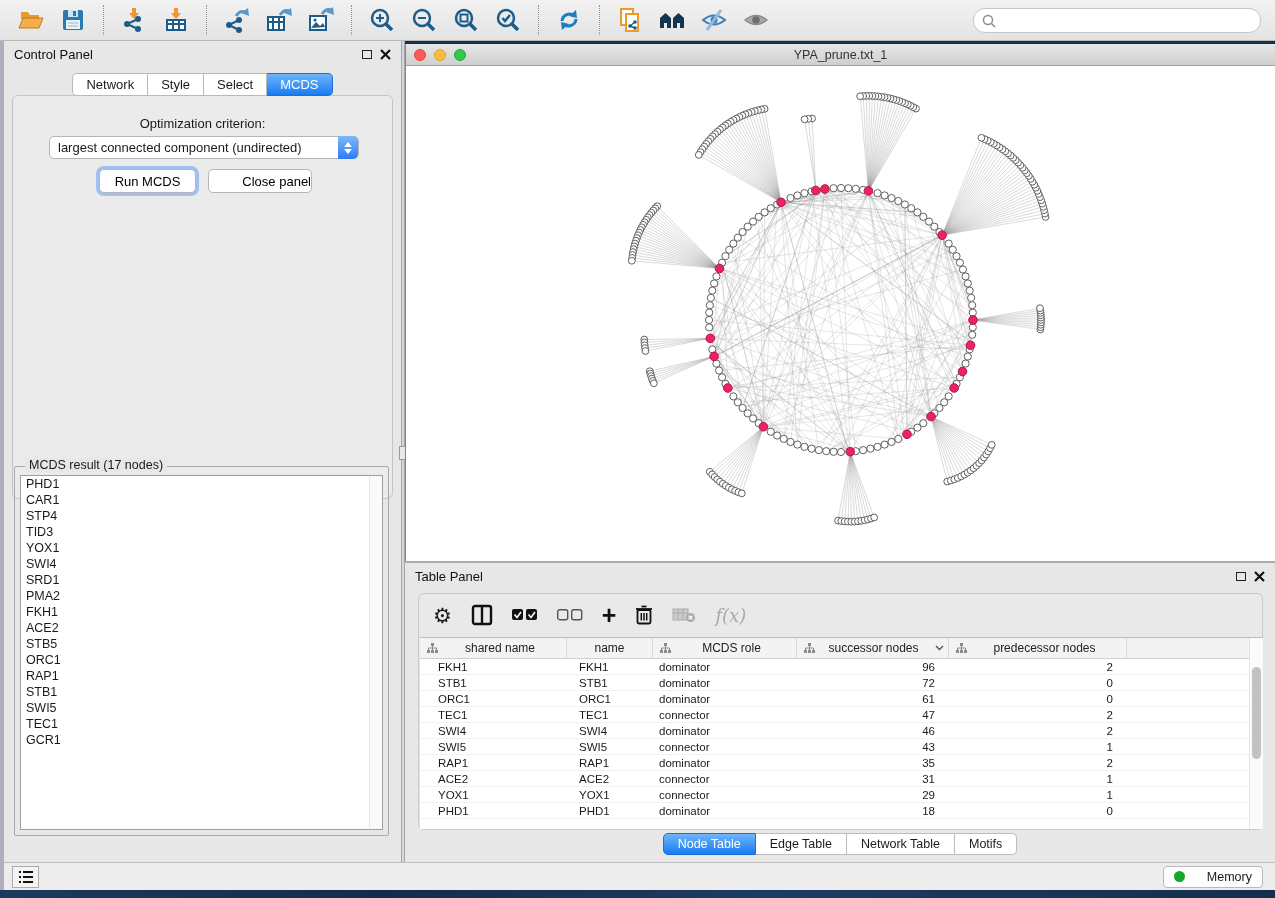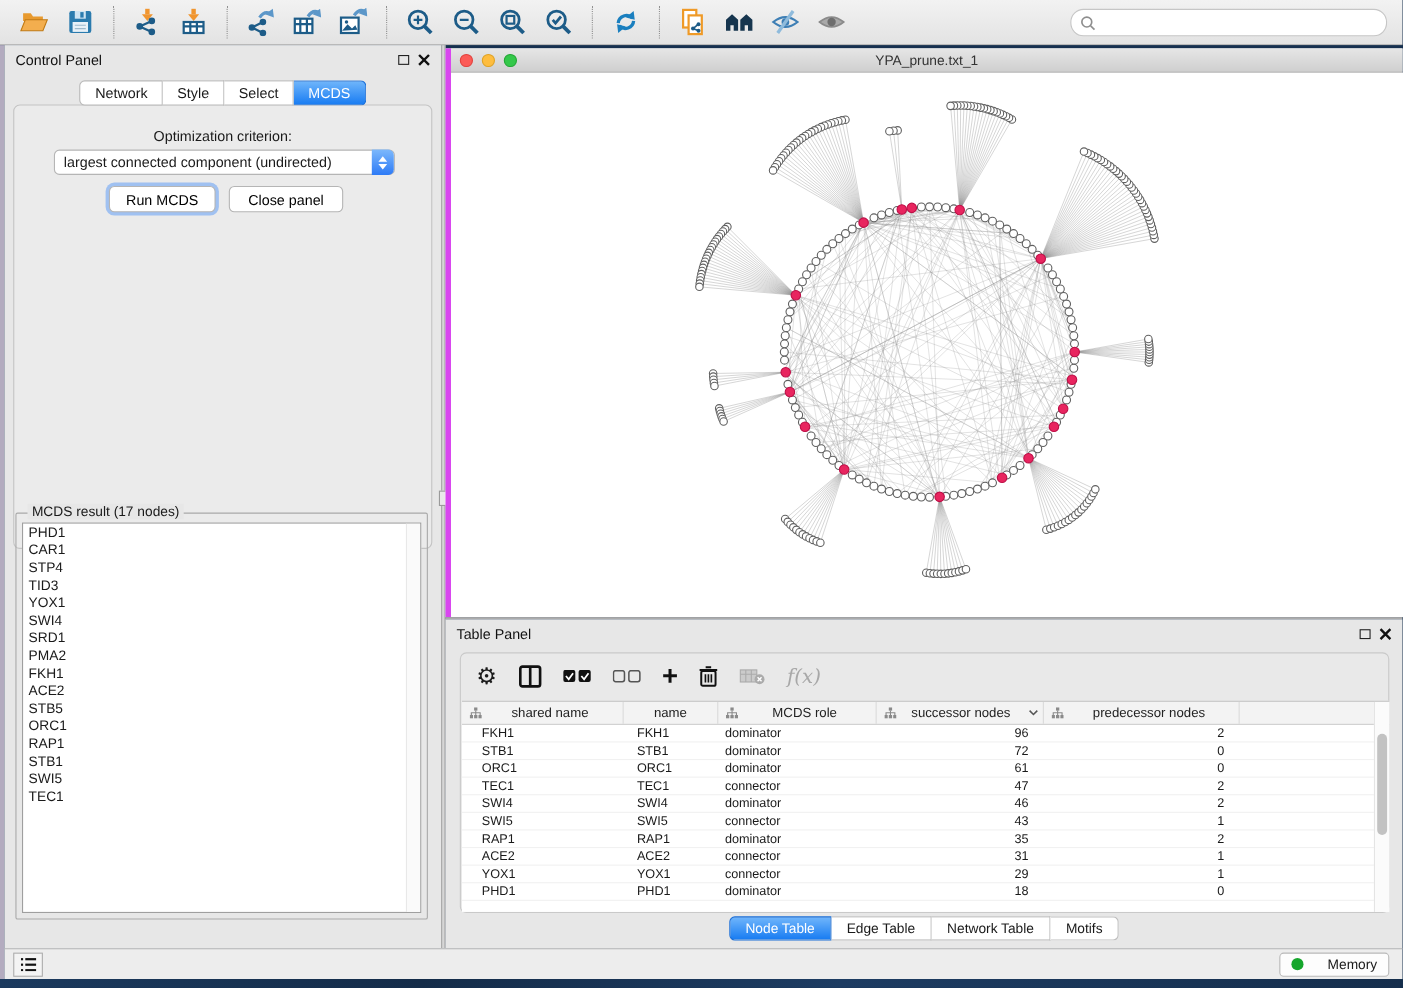--- a/index.html
+++ b/index.html
@@ -46,41 +46,41 @@
     background:#fff; border:1px solid #B5B5B5; border-radius:5px;
     display:flex; align-items:center; padding-left:8px; font-size:13px; white-space:nowrap; }
   #criterion-stepper { position:absolute; right:0; top:-1px; width:20px; height:23px;
     background:linear-gradient(#7CB8FC,#2E7BF6); border-radius:0 5px 5px 0;
     display:flex; flex-direction:column; align-items:center; justify-content:center; gap:2px; }
   .tri-up { width:0; height:0; border-left:4px solid transparent; border-right:4px solid transparent; border-bottom:5px solid #fff; }
   .tri-dn { width:0; height:0; border-left:4px solid transparent; border-right:4px solid transparent; border-top:5px solid #fff; }
   .cp-btn { position:absolute; top:73px; height:24px; background:#fff; border:1px solid #B5B5B5;
     border-radius:5px; font-size:13px; font-family:inherit; }
   #run-btn { left:86px; width:97px; box-shadow:0 0 0 3px rgba(110,165,245,.6); }
-  #closepanel-btn { left:195px; width:104px; }
+  #closepanel-btn { left:195px; width:104px;text-align:right; }
 
   #mcds-group { position:absolute; left:10px; top:425px; width:375px; height:370px;
     border:1px solid #A9A9A9; border-radius:2px; }
   #mcds-group-label { position:absolute; left:10px; top:-9px; background:#E7E7E7; padding:0 4px; font-size:12.5px; }
   #mcds-listbox { position:absolute; left:5px; top:8px; right:5px; bottom:5px;
     background:#fff; border:1px solid #9F9F9F; overflow:hidden; }
   #mcds-scroll { position:absolute; right:0; top:0; width:13px; height:100%;
     background:#FAFAFA; border-left:1px solid #E8E8E8; }
   .mcds-item { font-size:12.5px; line-height:16px; padding-left:5px; }
 
   
   #v-splitter { left:401px; top:41px; width:4px; height:821px; background:#D6D6D6;
     border-left:1px solid #A8A8A8; border-right:1px solid #A8A8A8; }
   #v-splitter .grip { position:absolute; left:-3px; top:405px; width:8px; height:14px;
     background:#E9E9E9; border:1px solid #9A9A9A; }
   #h-splitter { left:405px; top:561px; width:870px; height:2px; background:#ABABAB; }
 
   
   #net-window { left:405px; top:44px; width:870px; height:517px; background:#fff;
-    border-left:5px solid #d946ef; }
+    border-left:1px solid #d946ef; }
   #net-titlebar { height:22px; background:linear-gradient(#E6E6E6,#CFCFCF);
     border-bottom:1px solid #A4A4A4; display:flex; align-items:center; position:relative; }
   .traffic { width:12px; height:12px; border-radius:50%; margin-left:8px; }
   .t-red { background:#FC5B57; border:1px solid #E2423D; }
   .t-yellow { background:#FEBD3F; border:1px solid #E0A325; }
   .t-green { background:#34C84A; border:1px solid #23A835; }
   #net-title { position:absolute; left:0; width:100%; text-align:center; font-size:12.5px; color:#333; }
   #net-canvas { width:870px; height:495px; display:block; background:#fff; }
 
   
@@ -325,20 +325,21 @@
         <div class="mcds-item">SRD1</div>
         <div class="mcds-item">PMA2</div>
         <div class="mcds-item">FKH1</div>
         <div class="mcds-item">ACE2</div>
         <div class="mcds-item">STB5</div>
         <div class="mcds-item">ORC1</div>
         <div class="mcds-item">RAP1</div>
         <div class="mcds-item">STB1</div>
         <div class="mcds-item">SWI5</div>
         <div class="mcds-item">TEC1</div>
+        <div class="mcds-item">GCR1</div>
         <div id="mcds-scroll"></div>
     </div>
   </div>
 </div>
 
 <div id="v-splitter" class="abs">
     <span class="grip"></span>
   </div>
 
 <div id="net-window" class="abs">

